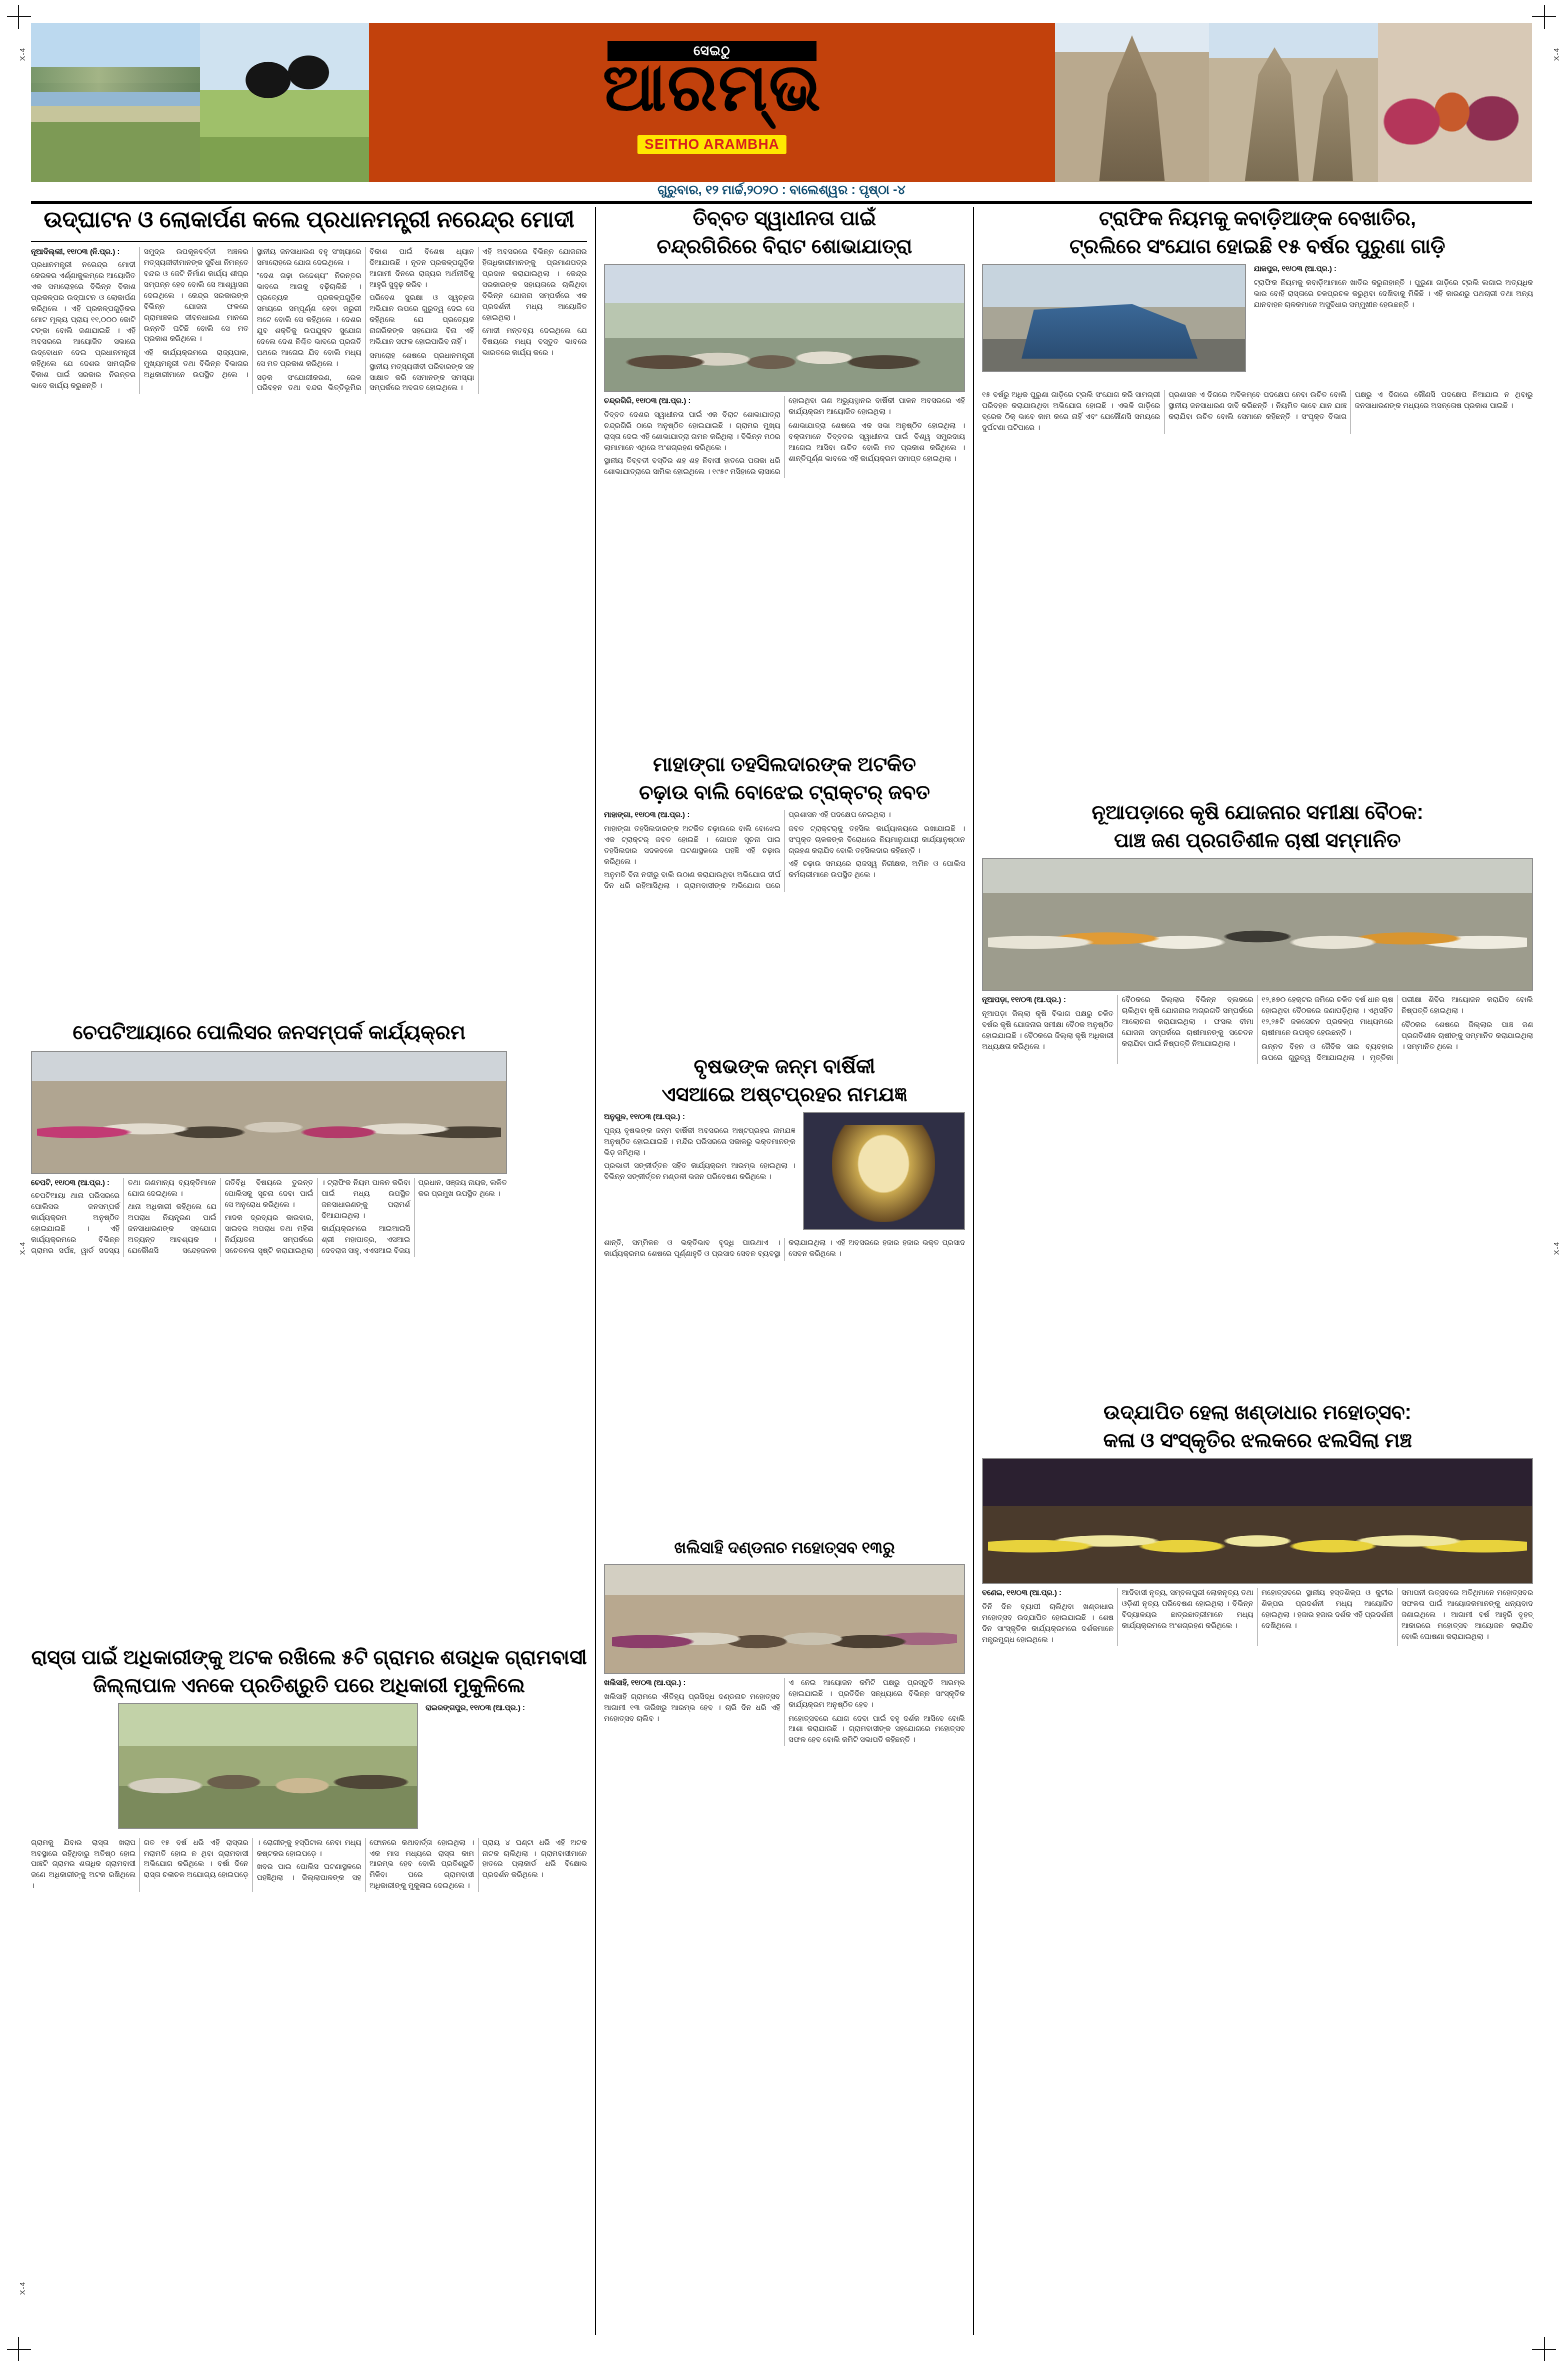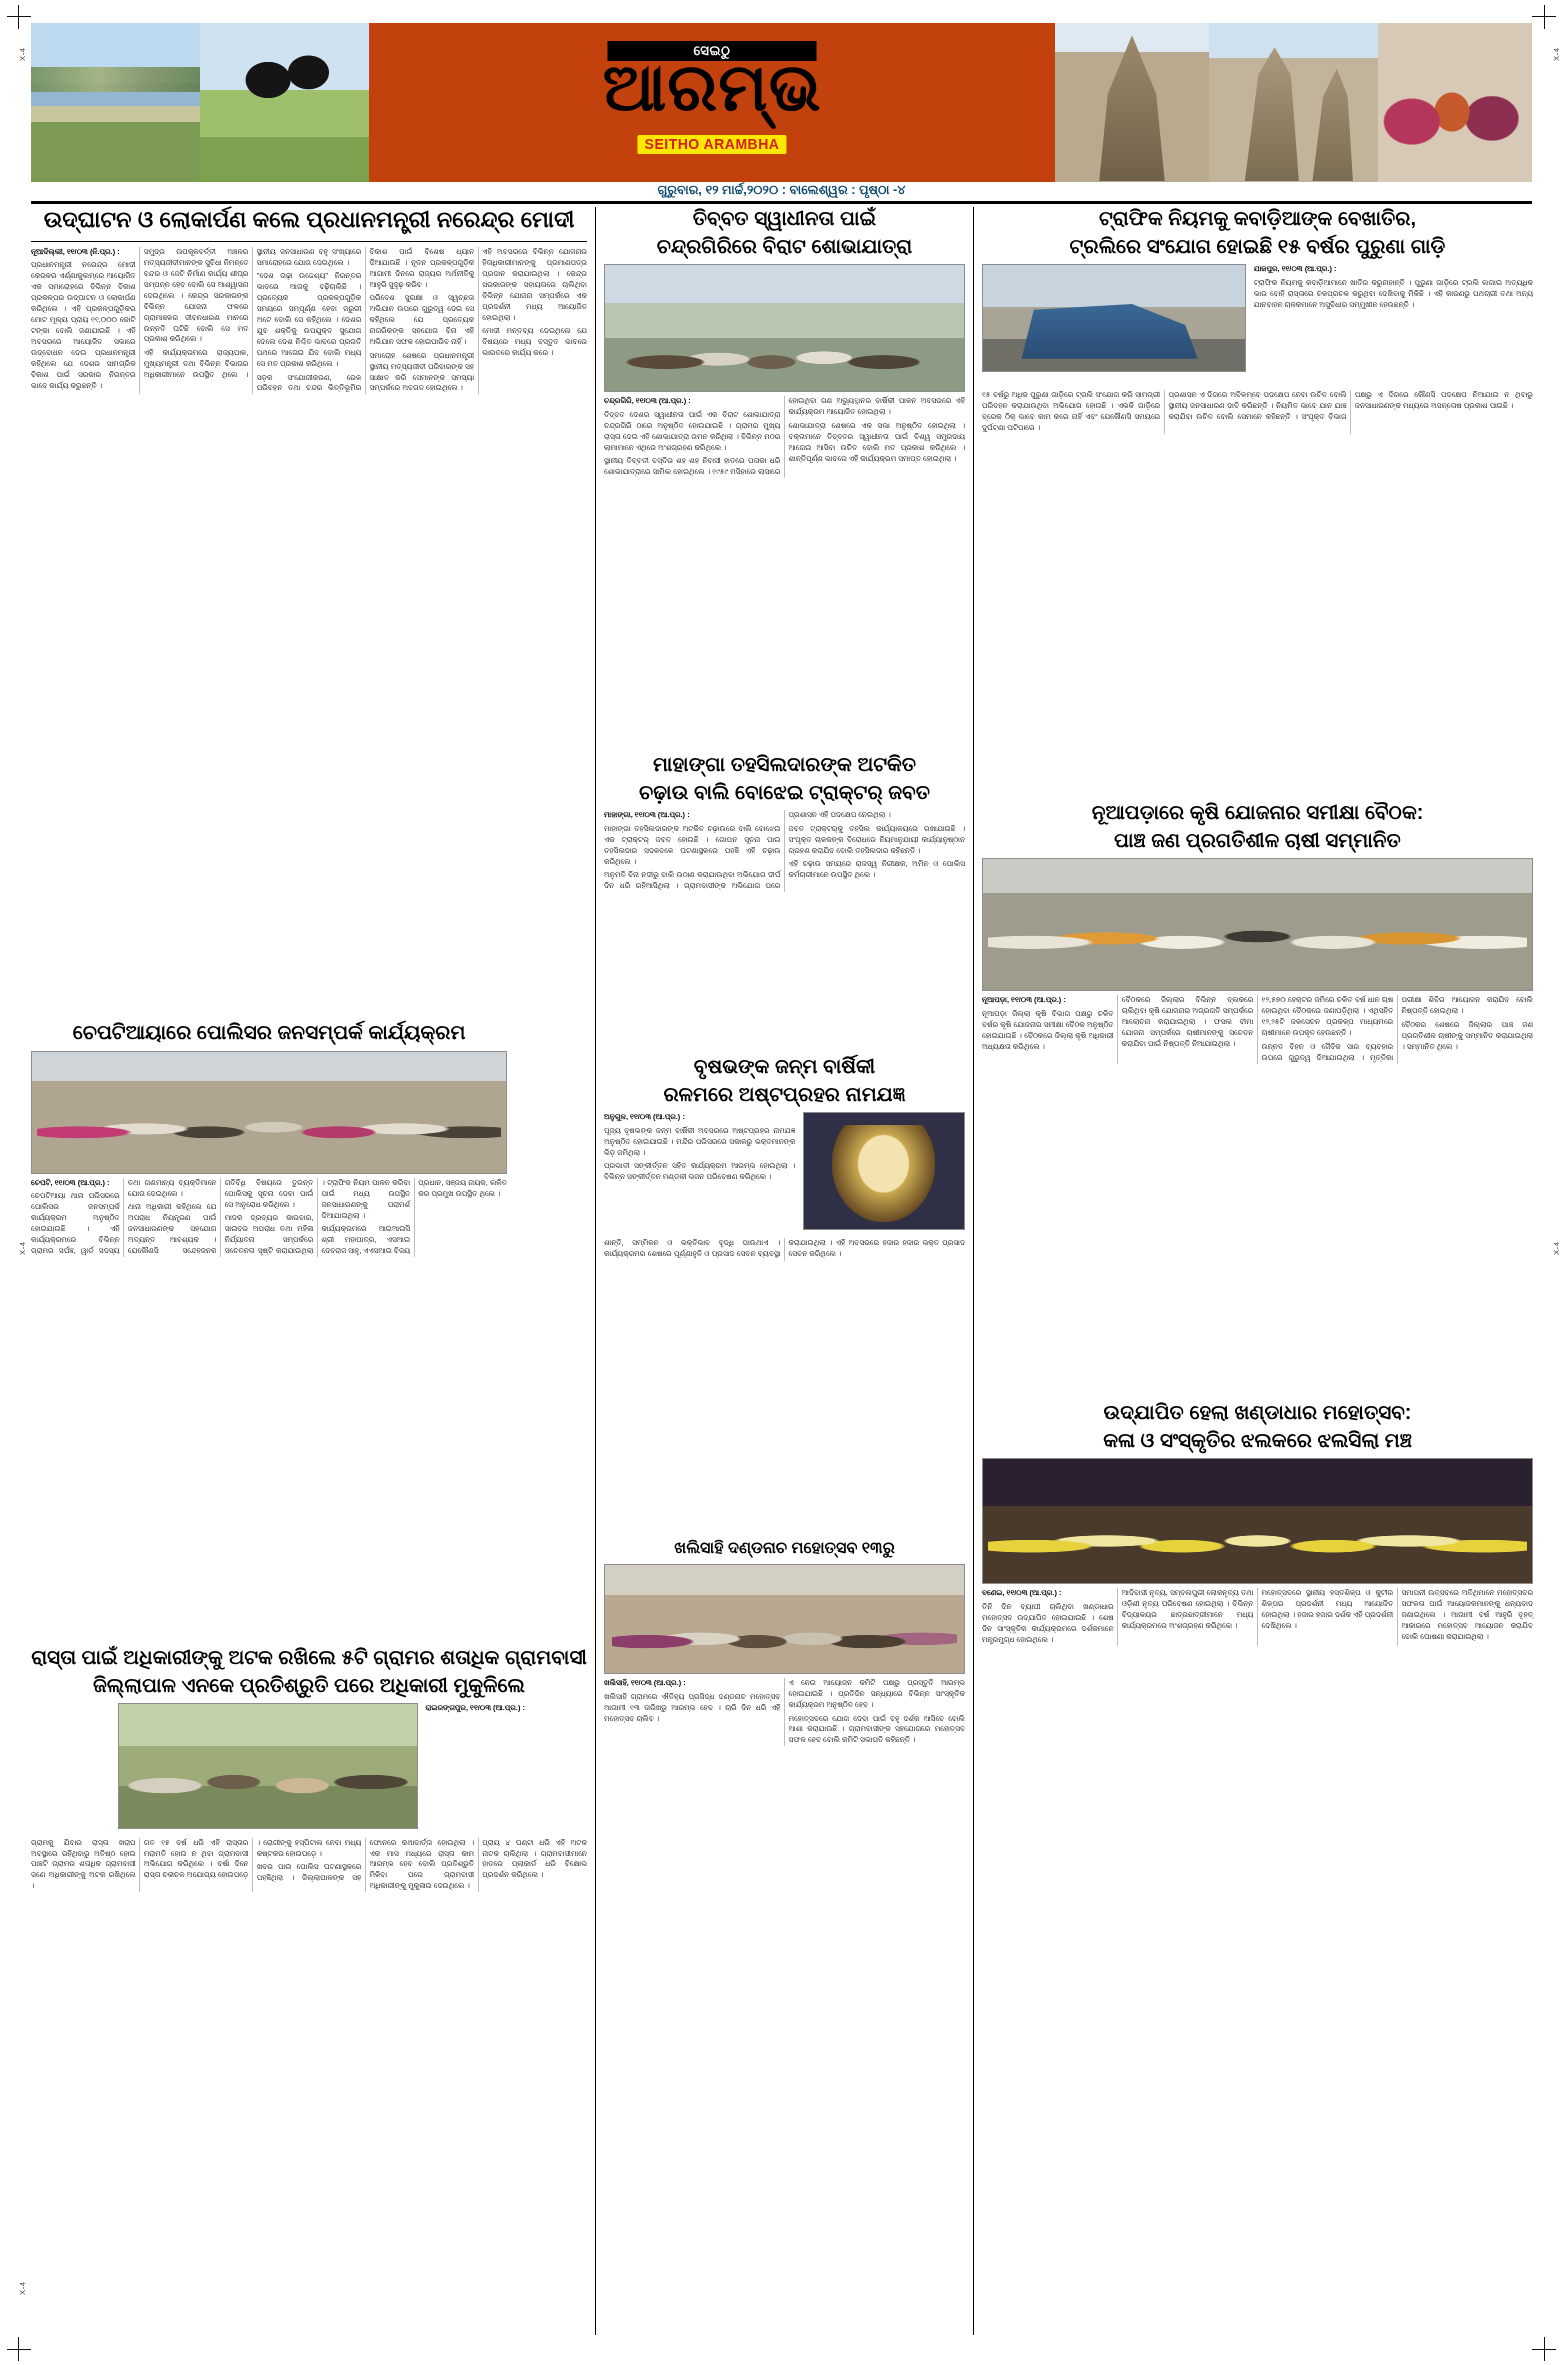--- a/index.html
+++ b/index.html
@@ -308,21 +308,21 @@
         <p><span class="lead">ଚେପଟି, ୧୧/୦୩ (ଆ.ପ୍ର.) :</span></p>
         <p>ଚେପଟିଆୟା ଥାନା ପରିସରରେ ପୋଲିସର ଜନସମ୍ପର୍କ କାର୍ଯ୍ୟକ୍ରମ ଅନୁଷ୍ଠିତ ହୋଇଯାଇଛି । ଏହି କାର୍ଯ୍ୟକ୍ରମରେ ବିଭିନ୍ନ ଗ୍ରାମର ସର୍ପଞ୍ଚ, ୱାର୍ଡ ସଦସ୍ୟ ତଥା ଗଣମାନ୍ୟ ବ୍ୟକ୍ତିମାନେ ଯୋଗ ଦେଇଥିଲେ ।</p>
         <p>ଥାନା ଅଧିକାରୀ କହିଥିଲେ ଯେ ଅପରାଧ ନିୟନ୍ତ୍ରଣ ପାଇଁ ଜନସାଧାରଣଙ୍କ ସହଯୋଗ ଅତ୍ୟନ୍ତ ଆବଶ୍ୟକ । ଯେକୌଣସି ସନ୍ଦେହଜନକ ଗତିବିଧି ବିଷୟରେ ତୁରନ୍ତ ପୋଲିସକୁ ସୂଚନା ଦେବା ପାଇଁ ସେ ଅନୁରୋଧ କରିଥିଲେ ।</p>
         <p>ମାଦକ ଦ୍ରବ୍ୟର କାରବାର, ସାଇବର ଅପରାଧ ତଥା ମହିଳା ନିର୍ଯ୍ୟାତନା ସମ୍ପର୍କରେ ସଚେତନତା ସୃଷ୍ଟି କରାଯାଇଥିଲା । ଟ୍ରାଫିକ ନିୟମ ପାଳନ କରିବା ପାଇଁ ମଧ୍ୟ ଉପସ୍ଥିତ ଜନସାଧାରଣଙ୍କୁ ପରାମର୍ଶ ଦିଆଯାଇଥିଲା ।</p>
         <p>କାର୍ଯ୍ୟକ୍ରମରେ ଆଇଆଇସି ଶ୍ରୀ ମହାପାତ୍ର, ଏସଆଇ ଦେବରାଜ ସାହୁ, ଏଏସଆଇ ବିଜୟ ପ୍ରଧାନ, ସଞ୍ଜୟ ନାୟକ, ଲଳିତ କର ପ୍ରମୁଖ ଉପସ୍ଥିତ ଥିଲେ ।</p>
       </div>
     </div>
 
     <div class="zone" style="left:573px; top:848px; width:361px;">
       <h2 class="head h-md">ବୃଷଭଙ୍କ ଜନ୍ମ ବାର୍ଷିକୀ</h2>
-      <h2 class="head h-md" style="margin-bottom:6.1px;">ରଳମରେ ଅଷ୍ଟପ୍ରହର ନାମଯଜ୍ଞ</h2>
+      <h2 class="head h-md" style="margin-bottom:6.1px;">ଏସଆଇେ ଅଷ୍ଟପ୍ରହର ନାମଯଜ୍ଞ</h2>
       <div class="photo" style="height:118px; width:45%; float:right; margin-left:7.2px;">
           <div class="scene sc-deity"></div>
         </div>
       <div class="body">
         <p><span class="lead">ଅନୁଗୁଳ, ୧୧/୦୩ (ଆ.ପ୍ର.) :</span></p>
         <p>ପୂଜ୍ୟ ବୃଷଭଙ୍କ ଜନ୍ମ ବାର୍ଷିକୀ ଅବସରରେ ଅଷ୍ଟପ୍ରହର ନାମଯଜ୍ଞ ଅନୁଷ୍ଠିତ ହୋଇଯାଇଛି । ମନ୍ଦିର ପରିସରରେ ସକାଳରୁ ଭକ୍ତମାନଙ୍କ ଭିଡ଼ ଜମିଥିଲା ।</p>
         <p>ପ୍ରଭାତୀ ସଙ୍କୀର୍ତ୍ତନ ସହିତ କାର୍ଯ୍ୟକ୍ରମ ଆରମ୍ଭ ହୋଇଥିଲା । ବିଭିନ୍ନ ସଙ୍କୀର୍ତ୍ତନ ମଣ୍ଡଳୀ ଭଜନ ପରିବେଷଣ କରିଥିଲେ ।</p>
       </div>
       <div style="clear:both;"></div>
       <div class="cols c2 body" style="margin-top:3.1px;">

